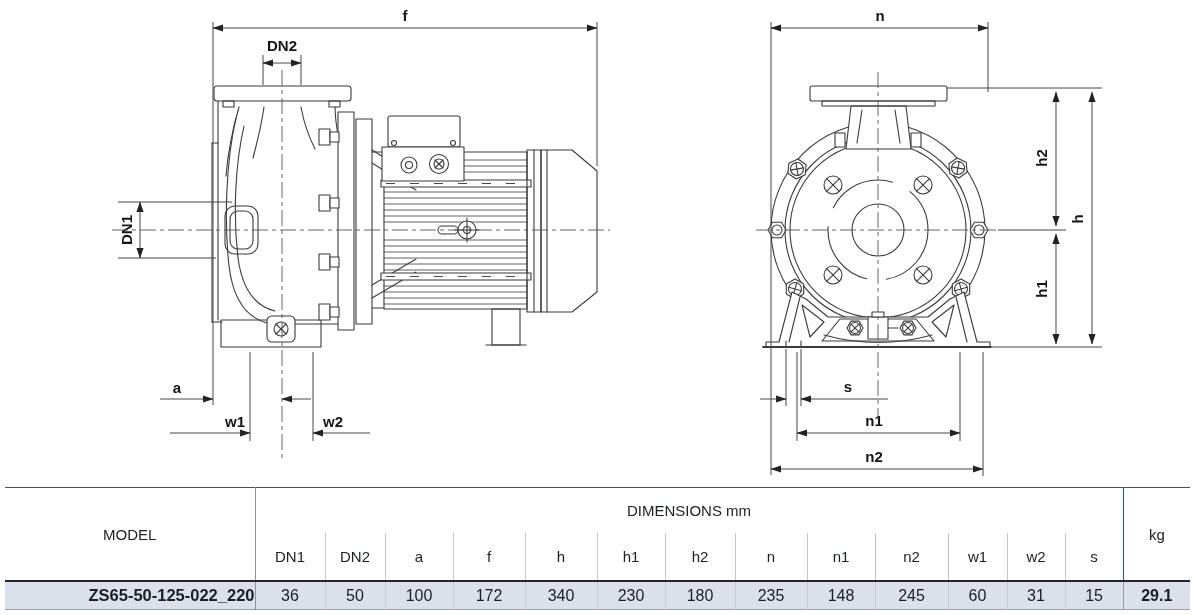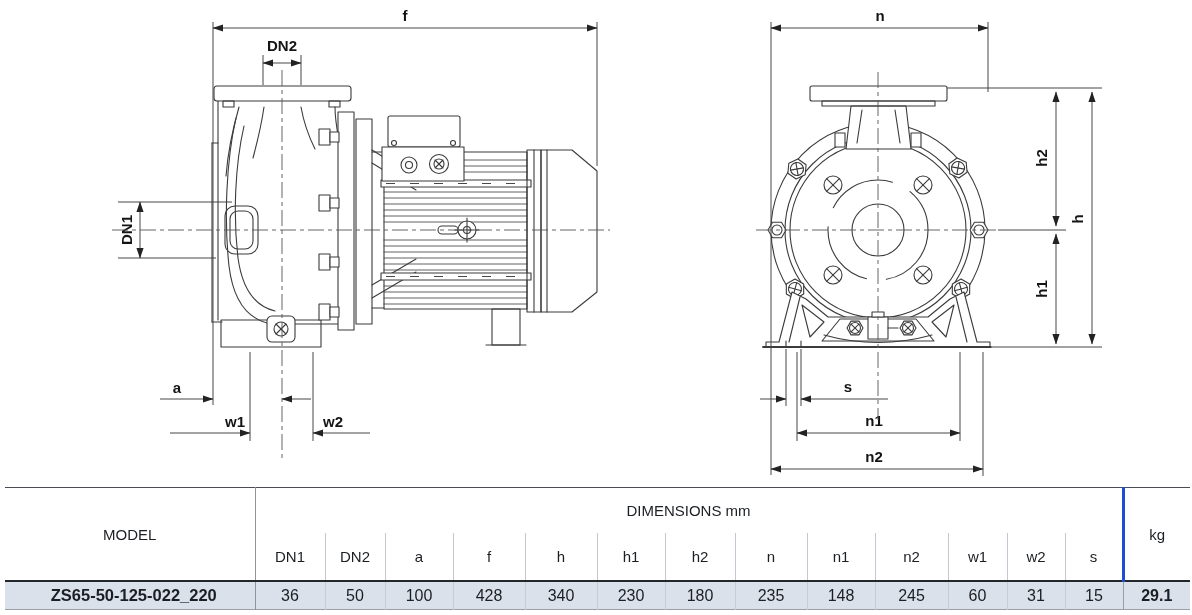--- a/index.html
+++ b/index.html
@@ -11,24 +11,24 @@
   .lbl{font-family:"Liberation Sans",sans-serif;font-size:15px;font-weight:bold;fill:#141414;text-anchor:middle;}
   .thk{stroke-width:1.8;}
   table.spec{border-collapse:collapse;table-layout:fixed;width:1185px;margin-left:5px;margin-top:2px;
     border-top:1.5px solid #4a4e54;font-size:15px;color:#1b1e23;}
   table.spec th,table.spec td{padding:0;text-align:center;vertical-align:middle;font-weight:normal;overflow:hidden;white-space:nowrap;}
   tr.r1 th{height:45px;}
   tr.r2 th{height:47px;border-left:1px solid #c3c8d0;}
   tr.r2 th:first-child{border-left:none;}
   th.model{font-weight:bold;border-right:1px solid #8f949b;}
   th.dims{font-weight:bold;vertical-align:top;padding-top:8px;}
-  th.kg{font-weight:bold;border-left:3px solid #1d4ed8;}
+  th.kg{font-weight:bold;border-left:1px solid #1d4ed8;}
   tr.data{background:#dbe1ea;border-top:2.5px solid #23262b;border-bottom:1px solid #9aa0a8;}
   tr.data td{height:27px;font-size:16px;border-left:1px solid #c8cdd5;}
-  tr.data td.mcell{font-weight:bold;text-align:center;padding-left:8px;font-size:16.5px;border-left:none;border-right:1px solid #8f949b;}
+  tr.data td.mcell{font-weight:bold;text-align:right;padding-left:8px;font-size:16.5px;border-left:none;border-right:1px solid #8f949b;}
   tr.data td.kgcell{font-weight:bold;border-left:1px solid #999ea6;text-align:center;}
 </style>
 </head>
 <body>
 
 
 
 <svg width="1192" height="481" viewBox="0 0 1192 481">
   <defs>
     <marker id="ar" viewBox="0 0 10 8" markerWidth="11" markerHeight="9" refX="9.5" refY="4" orient="auto-start-reverse" markerUnits="userSpaceOnUse">
@@ -310,21 +310,21 @@
     <th>n2</th>
     <th>w1</th>
     <th>w2</th>
     <th>s</th>
   </tr>
   <tr class="data">
     <td class="mcell">ZS65-50-125-022_220</td>
     <td>36</td>
     <td>50</td>
     <td>100</td>
-    <td>428</td>
+    <td>172</td>
     <td>340</td>
     <td>230</td>
     <td>180</td>
     <td>235</td>
     <td>148</td>
     <td>245</td>
     <td>60</td>
     <td>31</td>
     <td>15</td>
     <td class="kgcell">29.1</td>

